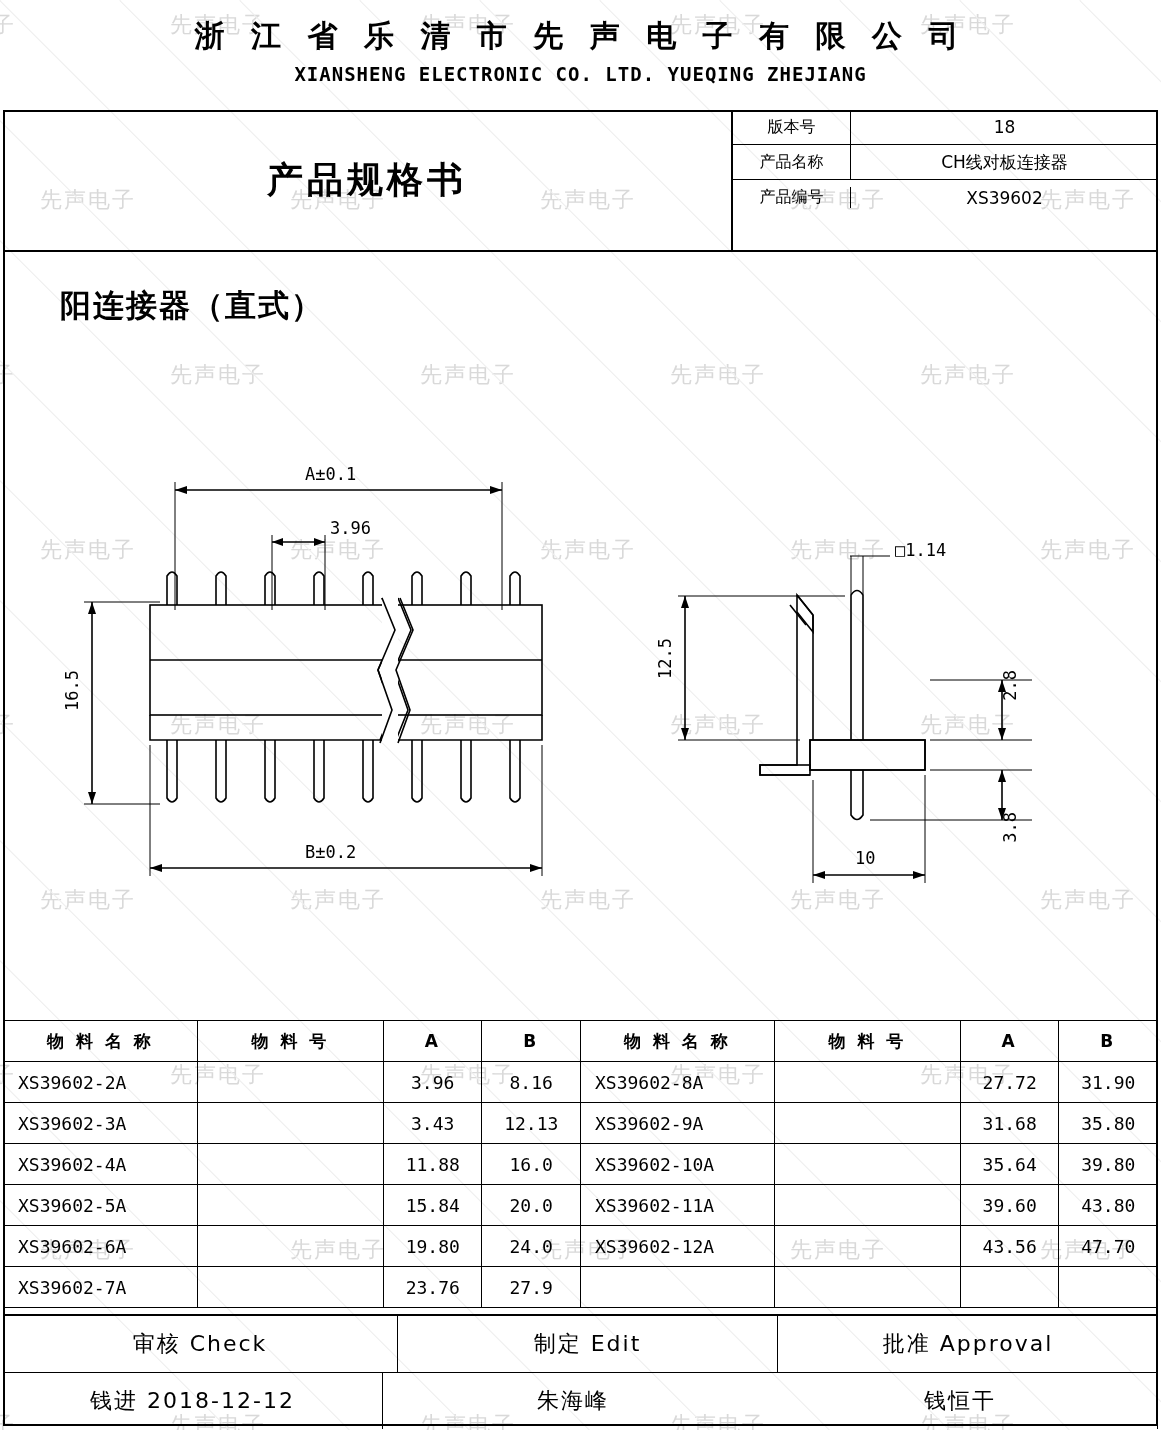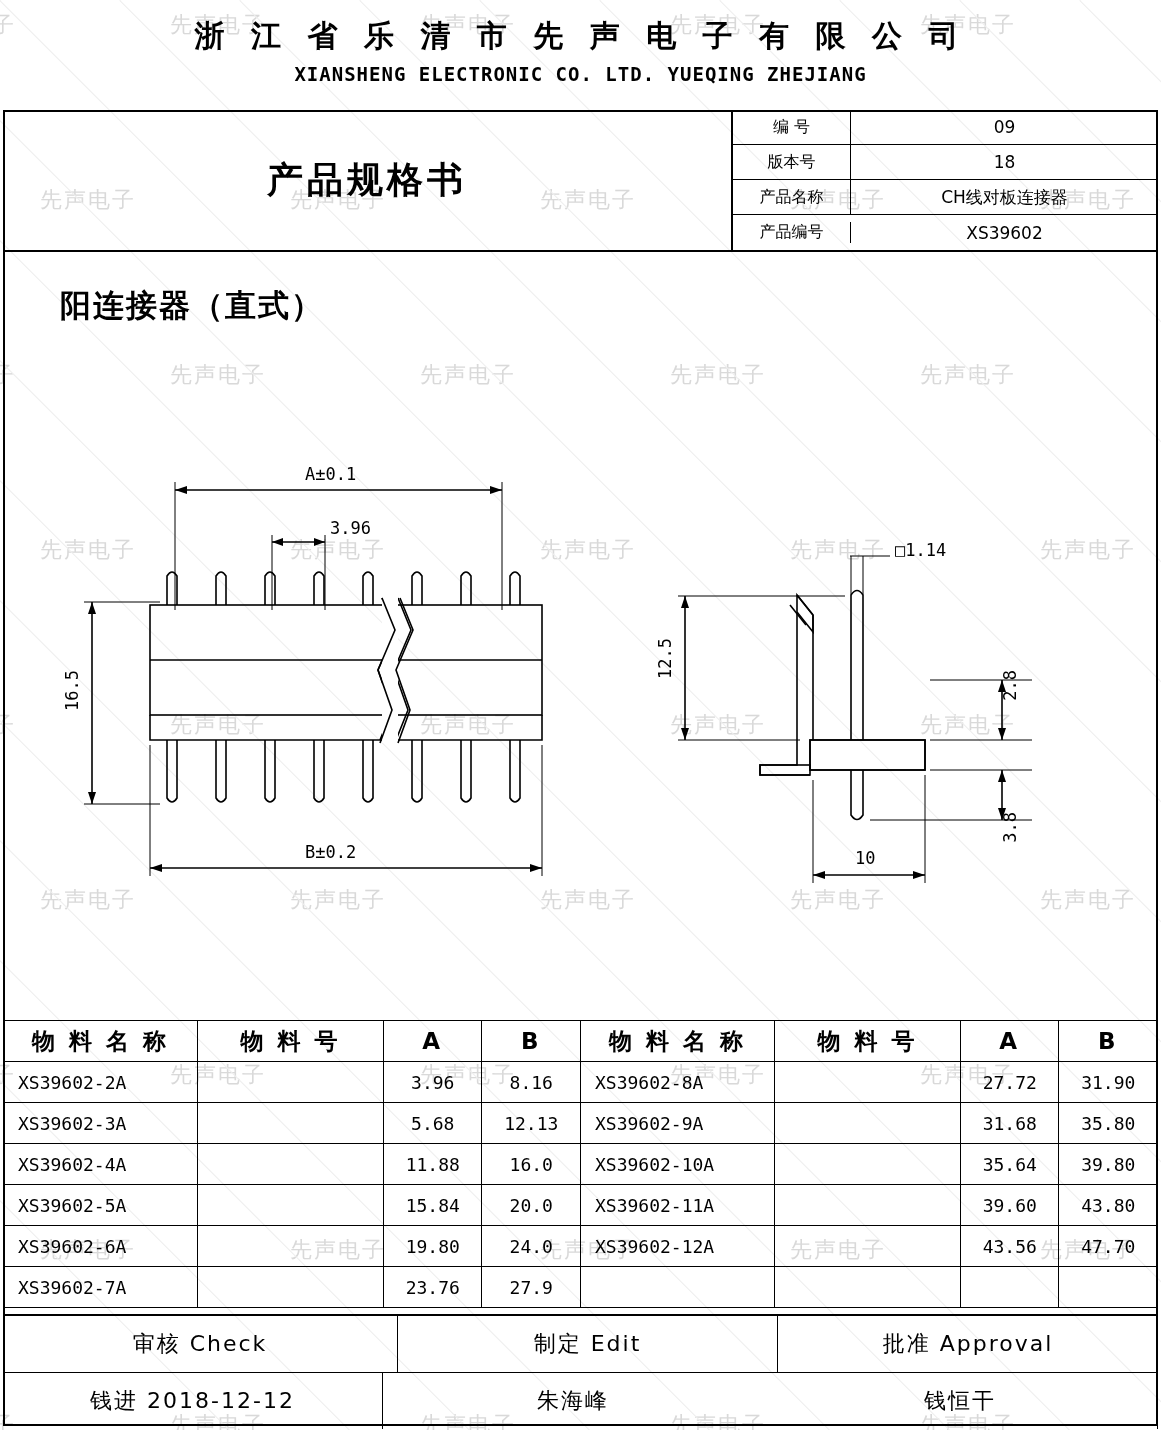--- a/index.html
+++ b/index.html
@@ -35,21 +35,21 @@
   .sec-title{position:absolute;left:60px;top:285px;font-family:"DejaVu Sans","Liberation Sans",sans-serif;font-size:31px;font-weight:bold;letter-spacing:2px;}
 
   
   .draw{position:absolute;left:0;top:380px;width:1161px;height:640px;}
   .dim{position:absolute;font-family:"DejaVu Sans Mono","Liberation Mono",monospace;font-size:17px;color:#000;}
   .vdim{writing-mode:vertical-rl;transform:rotate(180deg);font-family:"DejaVu Sans Mono","Liberation Mono",monospace;font-size:17px;}
 
   
   .tbl{position:absolute;left:3px;top:1020px;width:1155px;border-collapse:collapse;}
   .tbl td,.tbl th{border:1px solid #000;height:38px;font-family:"DejaVu Sans","Liberation Sans",sans-serif;font-size:17px;text-align:center;}
-  .tbl .hcell{font-size:23px;letter-spacing:3px;margin-left:32px;}
+  .tbl .hcell{font-size:17px;letter-spacing:3px;margin-left:32px;}
   .tbl .name{text-align:left;padding-left:14px;font-family:"DejaVu Sans Mono","Liberation Mono",monospace;font-size:18px;letter-spacing:0px;}
   .tbl .num{font-family:"DejaVu Sans Mono","Liberation Mono",monospace;font-size:18px;}
   .col-name{width:192px;}
   .col-part{width:185px;}
   .col-ab{width:96px;}
 
   
   .sig{position:absolute;left:3px;top:1314px;width:1155px;height:112px;border-top:2px solid #000;box-sizing:border-box;}
   .sig-row{display:flex;height:56px;}
   .sig-row.second{border-top:1px solid #000;}
@@ -159,24 +159,20 @@
     </div>
 
     <div class="frame"></div>
 
     <div class="titleblock">
       <div class="tb-left">
         <span>产品规格书</span>
       </div>
       <div class="tb-right">
         <div class="tb-row">
-          <div class="tb-k">编 号</div>
-          <div class="tb-v">09</div>
-        </div>
-        <div class="tb-row">
           <div class="tb-k">版本号</div>
           <div class="tb-v">18</div>
         </div>
         <div class="tb-row">
           <div class="tb-k">产品名称</div>
           <div class="tb-v">CH线对板连接器</div>
         </div>
         <div class="tb-row">
           <div class="tb-k">产品编号</div>
           <div class="tb-v">XS39602</div>
@@ -327,21 +323,21 @@
           <td class="num">3.96</td>
           <td class="num">8.16</td>
           <td class="name">XS39602-8A</td>
           <td class="num"></td>
           <td class="num">27.72</td>
           <td class="num">31.90</td>
         </tr>
         <tr>
           <td class="name">XS39602-3A</td>
           <td class="num"></td>
-          <td class="num">5.68</td>
+          <td class="num">3.43</td>
           <td class="num">12.13</td>
           <td class="name">XS39602-9A</td>
           <td class="num"></td>
           <td class="num">31.68</td>
           <td class="num">35.80</td>
         </tr>
         <tr>
           <td class="name">XS39602-4A</td>
           <td class="num"></td>
           <td class="num">11.88</td>

